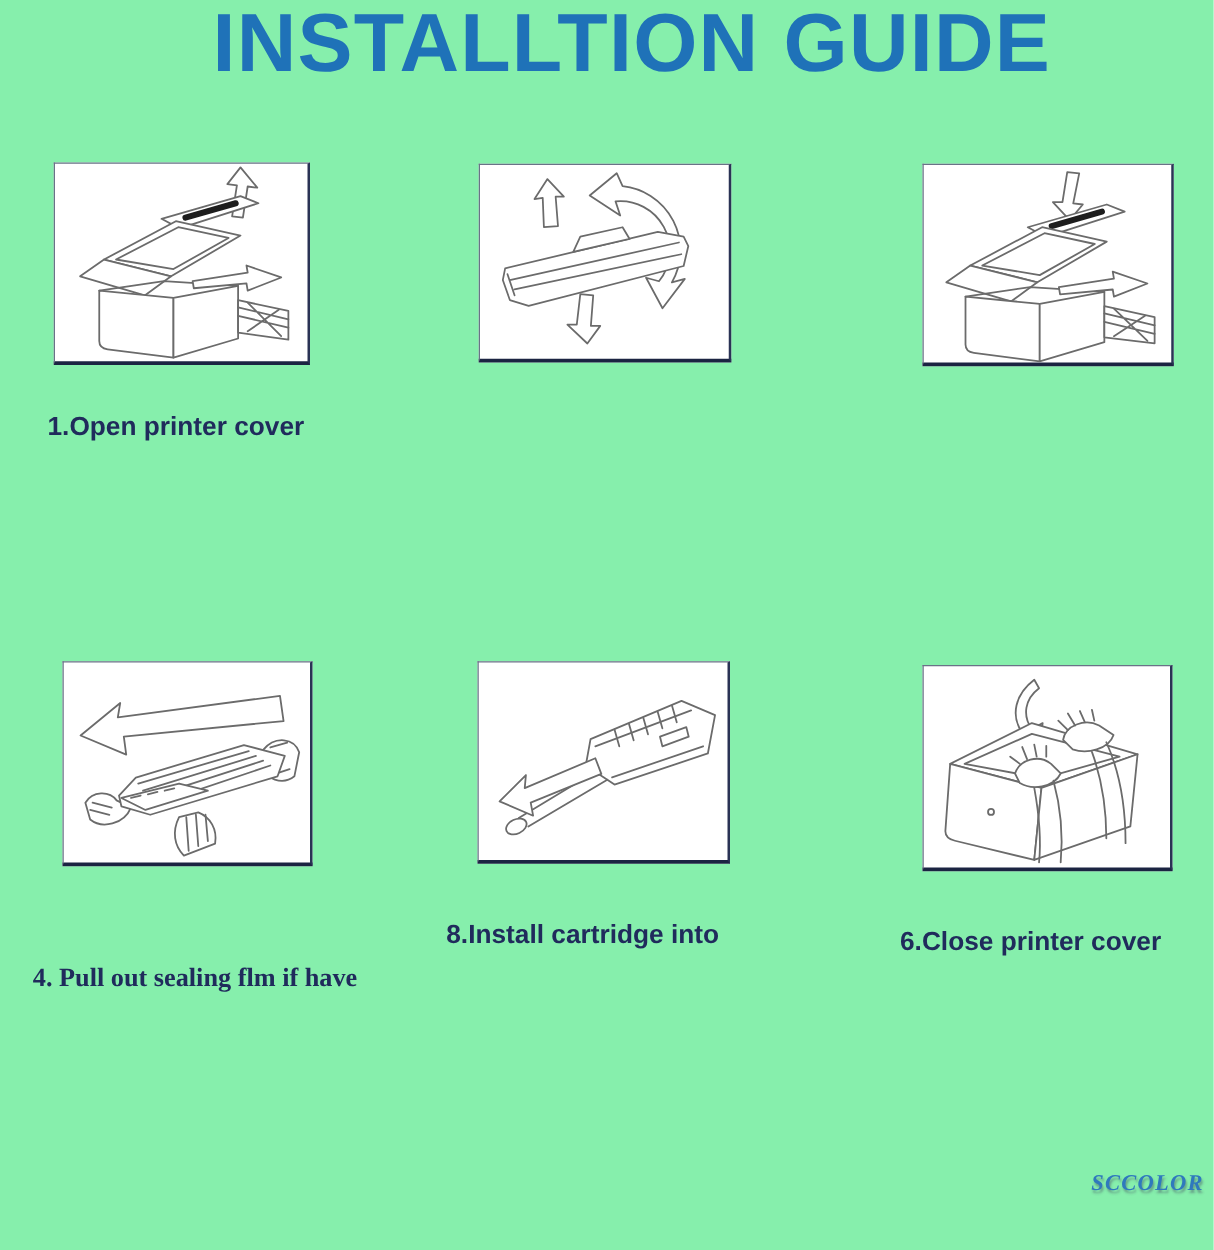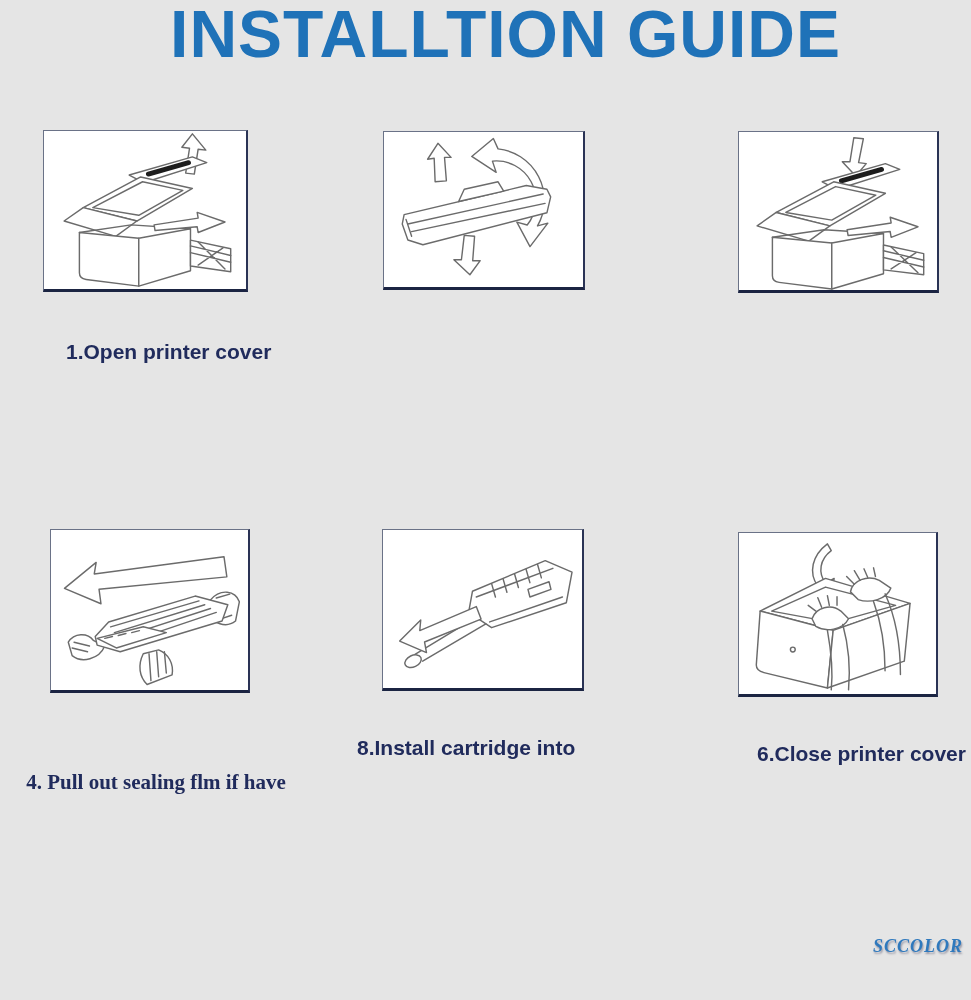--- a/index.html
+++ b/index.html
@@ -1,17 +1,17 @@
 <!DOCTYPE html>
 <html><head>
 <meta charset="utf-8">
 <style>
   html,body{margin:0;padding:0;background:#ffffff;}
   .canvas{
-    position:relative;width:971px;height:1000px;background:#e5e5e5;
+    position:relative;width:971px;height:1000px;background:#86efac;
     font-family:"Liberation Sans", sans-serif;overflow:hidden;
   }
   .page-title{
     position:absolute;top:-4px;left:40px;right:0;text-align:center;
     font-size:66px;font-weight:bold;letter-spacing:1px;color:#1f72b8;
     white-space:nowrap;
   }
   .figure{
     position:absolute;background:#ffffff;
     border-style:solid;
@@ -125,33 +125,33 @@
       <circle class="ln" cx="56" cy="120" r="2.5"></circle>
       <path class="fw" d="M116,60 C118,48 134,42 146,48 L158,56 C154,68 136,72 124,68 Z"></path>
       <path class="ln" d="M120,52 L112,44 M126,48 L120,38 M134,45 L130,36 M142,44 L140,35"></path>
       <path class="ln" d="M152,62 C162,84 168,112 168,146 M140,70 C148,92 152,116 152,142"></path>
       <path class="fw" d="M76,88 C80,76 96,72 106,80 L114,88 C108,100 90,102 80,96 Z"></path>
       <path class="ln" d="M80,80 L72,74 M86,76 L82,66 M94,74 L92,64 M102,74 L102,65"></path>
       <path class="ln" d="M108,94 C114,116 116,140 114,162 M92,100 C96,122 98,142 96,162"></path>
     </svg>
   </div>
 
-  <div class="caption" style="left:38px;top:340px;margin-left:28px;">
+  <div class="caption" style="left:38px;top:330px;">
     <div>1.Open printer cover</div>
   </div>
 
 
 
   <div class="caption center" style="left:0px;top:770px;width:312px;font-family:Liberation Serif, serif;">
     <div>4. Pull out sealing flm if have</div>
   </div>
 
   <div class="caption" style="left:357px;top:736px;">
     <div>8.Install cartridge into</div>
   </div>
 
-  <div class="caption" style="left:757px;top:742px;">
+  <div class="caption" style="left:720px;top:742px;">
     <div>6.Close printer cover</div>
   </div>
 
   <div class="brand">SCCOLOR</div>
 
 </div>
 
 </body></html>

